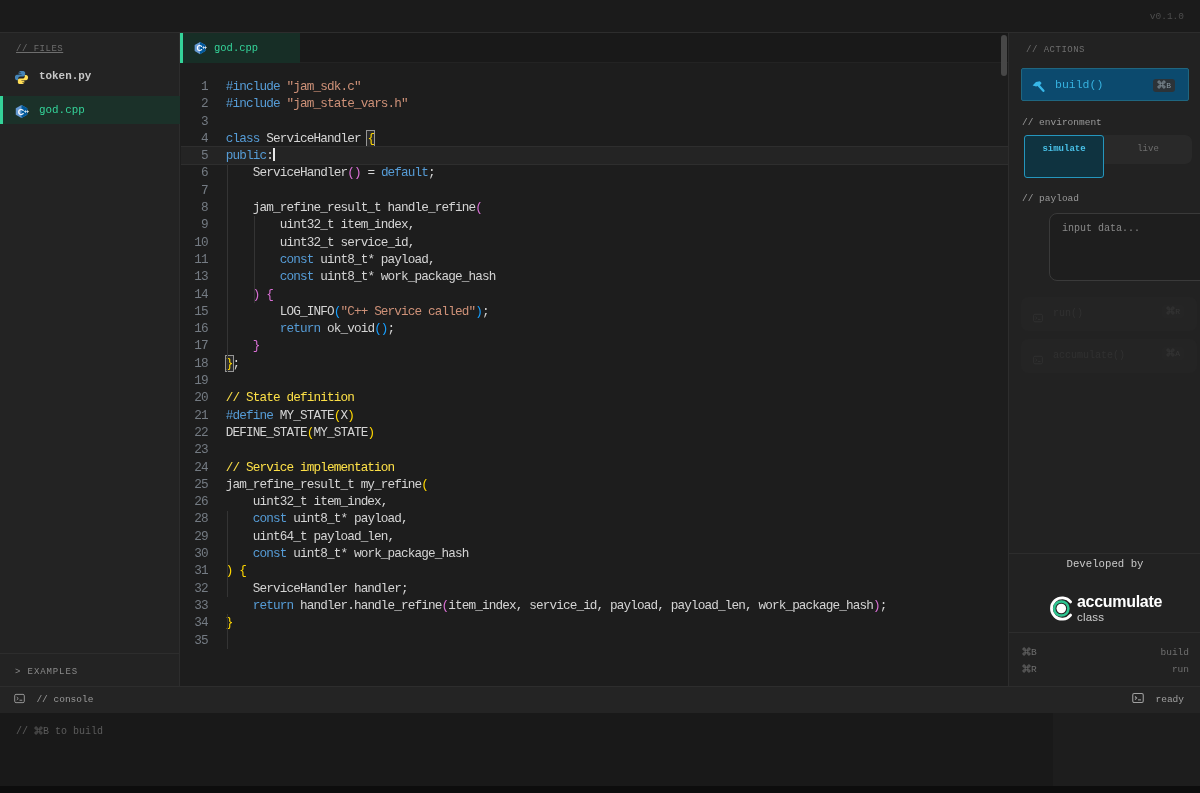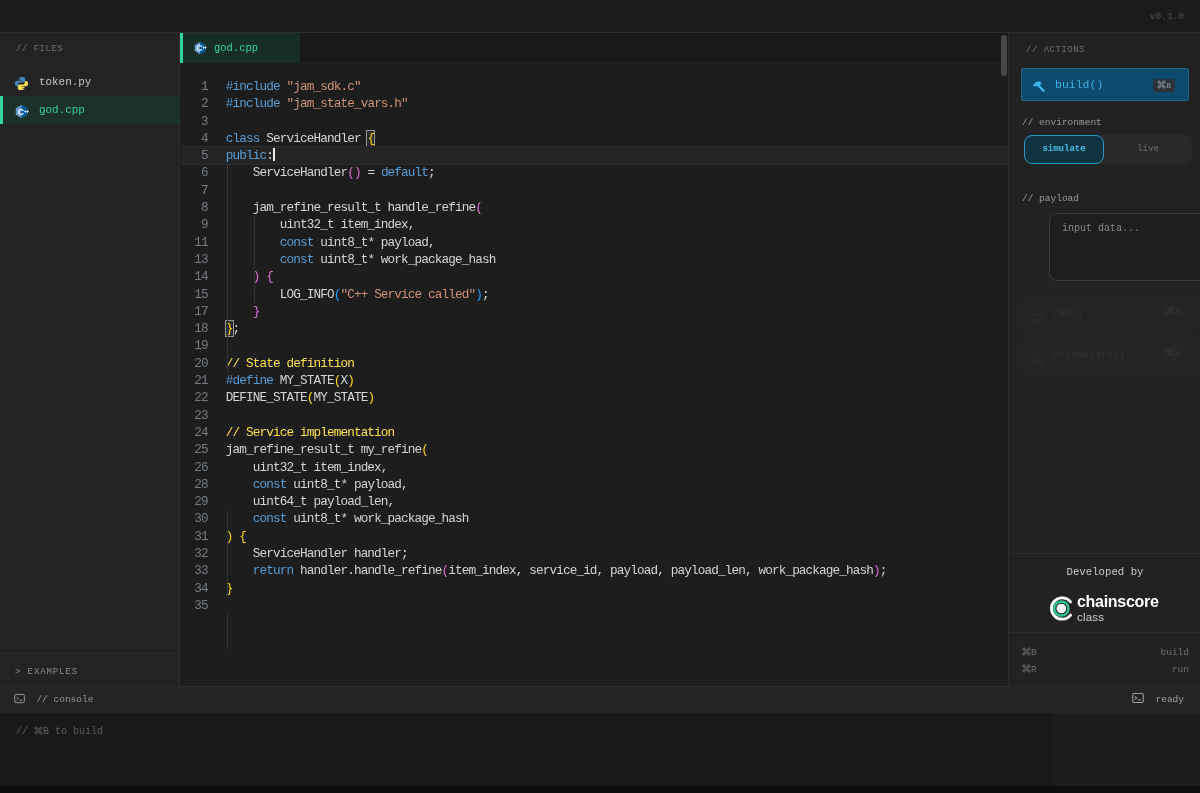--- a/index.html
+++ b/index.html
@@ -9,25 +9,25 @@
 
 #topbar { left:0; top:0; width:1200px; height:33px; background:#1b1b1b; border-bottom:1px solid #2d2d2d; }
 #brand { left:14px; top:9px; font-size:12px; font-weight:bold; letter-spacing:0; color:#e6e6e6;margin-top:24px; }
 #brand .g { color:#34d399; }
 #brand .dim { color:#4d4d4d; }
 #ver { right:16px; top:11px; font-size:9.5px; color:#4d4d4d; }
 
 
 #sidebar { left:0; top:33px; width:180px; height:653px; background:#232323; border-right:1px solid #2d2d2d; }
 .h1 { font-size:9px; letter-spacing:0.5px; color:#6e6e6e; }
-#files-h { left:16px; top:11px; }
+#files-h { left:16px; top:11px;text-decoration:underline; }
 .frow { position:absolute; left:0; width:180px; height:28px; line-height:28px; font-size:10.9px; color:#c7c7c7; }
 .frow .icon { position:absolute; left:14px; top:6px; }
 .frow .lbl { position:absolute; left:39px; }
-#row-py { top:35px; }
+#row-py { top:29px;font-weight:bold; }
 #row-cpp { top:63px; background:#1b3129; border-left:3px solid #34d399; }
 #row-cpp .icon { left:11px; }
 #row-cpp .lbl { left:36px; color:#34d399; }
 #examples { left:0; top:620px; width:180px; height:33px; border-top:1px solid #2d2d2d; line-height:33px; }
 #examples span { margin-left:15px; font-size:9px; letter-spacing:0.9px; color:#8b8b8b; }
 
 
 #editor { left:181px; top:33px; width:827px; height:653px; background:#1d1d1d; }
 #tabstrip { position:absolute; left:0; top:0; width:827px; height:30px; background:#191919; border-bottom:1px solid #232323; }
 #tab { position:absolute; left:-1px; top:0; width:120px; height:30px; background:#172e26; border-left:3px solid #34d399; }
@@ -48,33 +48,33 @@
 
 
 #rightbar { left:1008px; top:33px; width:192px; height:653px; background:#222222; border-left:1px solid #2d2d2d; }
 #actions-h { left:17px; top:12px; }
 #buildbtn { left:12px; top:35px; width:168px; height:33px; border:1px solid #1f6680; border-radius:2px; background:#0c4a6e; }
 #buildbtn .ic { position:absolute; left:9px; top:9px; }
 #buildbtn .lbl { position:absolute; left:33px; top:0; line-height:31px; font-size:11.5px; color:#36b2e0; }
 .kbadge { position:absolute; right:13px; top:10px; height:13px; line-height:13px; padding:0 4px; background:#2c3338; border-radius:3px; font-size:8px; color:#8b9aa3; }
 #env-h { left:13px; top:84px; font-size:9.5px; color:#9a9a9a; }
 #toggle { left:15px; top:102px; width:168px; height:29px; background:#292929; border-radius:7px; }
-#tog-a { position:absolute; left:0; top:0; width:80px; height:29px; background:#0f3340; border:1px solid #2596bd; border-radius:8px; line-height:27px; text-align:center; font-size:9px; font-weight:bold; color:#49c2e8; }
+#tog-a { position:absolute; left:0; top:0; width:80px; height:43px; background:#0f3340; border:1px solid #2596bd; border-radius:3px; line-height:27px; text-align:center; font-size:9px; font-weight:bold; color:#49c2e8; }
 #tog-b { position:absolute; left:80px; top:0; width:88px; height:29px; line-height:29px; text-align:center; font-size:9px; color:#6d6d6d; }
 #pay-h { left:13px; top:160px; font-size:9.5px; color:#9a9a9a; }
 #payload { left:12px; top:180px; width:177px; height:68px; border:1px solid #3a3a3a; border-radius:8px; background:#1e1e1e;margin-left:28px; }
 #payload span { position:absolute; left:12px; top:9px; font-size:10px; color:#8a8a8a; }
 .dimbtn { left:12px; width:176px; height:34px; background:#282828; border-radius:7px; opacity:0.36; }
 .dimbtn .ic { position:absolute; left:12px; top:11px; }
 .dimbtn .lbl { position:absolute; left:32px; top:0; line-height:34px; font-size:10px; color:#4a4a4a; }
 .dimbtn .kbadge { background:#2d2d2d; color:#585858; top:8px; }
 #dim1 { top:264px; }
 #dim2 { top:306px; }
 #dev { left:0; top:520px; width:192px; border-top:1px solid #2d2d2d; }
-#dev .t { display:block; text-align:center; margin-top:12px; font-size:10.7px; color:#c9c9c9; }
+#dev .t { display:block; text-align:center; margin-top:4px; font-size:10.7px; color:#c9c9c9; }
 #logo { position:absolute; left:40px; top:42px; }
 #csname { position:absolute; left:68px; top:39px; font-family:"Liberation Sans",sans-serif; font-weight:bold; font-size:16px; color:#fff; letter-spacing:-0.3px; }
 #cslabs { position:absolute; left:68px; top:57px; font-family:"Liberation Sans",sans-serif; font-size:11.5px; color:#cfcfcf; letter-spacing:0.2px; }
 #keys { left:0; top:599px; width:192px; height:54px; border-top:1px solid #2d2d2d; font-size:9.5px; color:#6f6f6f; }
 #keys .row { position:absolute; left:13px; right:12px; height:14px; line-height:14px; }
 #keys .row b { position:absolute; right:0; font-weight:normal; }
 
 
 #consolebar { left:0; top:686px; width:1200px; height:27px; background:#242424; border-top:1px solid #2d2d2d; }
 #consolebar .left { position:absolute; left:14px; top:0; line-height:26px; font-size:9.5px; color:#9a9a9a; }
@@ -127,24 +127,26 @@
     <div id="code">
 <div class="ln"><span class="no">1</span><span class="tx"><i class="k">#include</i> <i class="s">"jam_sdk.c"</i></span></div>
 <div class="ln"><span class="no">2</span><span class="tx"><i class="k">#include</i> <i class="s">"jam_state_vars.h"</i></span></div>
 <div class="ln"><span class="no">3</span><span class="tx"></span></div>
 <div class="ln"><span class="no">4</span><span class="tx"><i class="k">class</i> ServiceHandler <i class="b1 mbox">{</i></span></div>
 <div class="ln cur"><span class="no">5</span><span class="tx"><i class="k">public</i>:<i class="cursor"></i></span></div>
 <div class="ln"><span class="no">6</span><span class="tx">    ServiceHandler<i class="b2">()</i> = <i class="k">default</i>;</span></div>
 <div class="ln"><span class="no">7</span><span class="tx"></span></div>
 <div class="ln"><span class="no">8</span><span class="tx">    jam_refine_result_t handle_refine<i class="b2">(</i></span></div>
 <div class="ln"><span class="no">9</span><span class="tx">        uint32_t item_index,</span></div>
+<div class="ln"><span class="no">10</span><span class="tx">        uint32_t service_id,</span></div>
 <div class="ln"><span class="no">11</span><span class="tx">        <i class="k">const</i> uint8_t* payload,</span></div>
 <div class="ln"><span class="no">13</span><span class="tx">        <i class="k">const</i> uint8_t* work_package_hash</span></div>
 <div class="ln"><span class="no">14</span><span class="tx">    <i class="b2">) {</i></span></div>
 <div class="ln"><span class="no">15</span><span class="tx">        LOG_INFO<i class="b3">(</i><i class="s">"C++ Service called"</i><i class="b3">)</i>;</span></div>
+<div class="ln"><span class="no">16</span><span class="tx">        <i class="k">return</i> ok_void<i class="b3">()</i>;</span></div>
 <div class="ln"><span class="no">17</span><span class="tx">    <i class="b2">}</i></span></div>
 <div class="ln"><span class="no">18</span><span class="tx"><i class="b1 mbox">}</i>;</span></div>
 <div class="ln"><span class="no">19</span><span class="tx"></span></div>
 <div class="ln"><span class="no">20</span><span class="tx"><i class="c">// State definition</i></span></div>
 <div class="ln"><span class="no">21</span><span class="tx"><i class="k">#define</i> MY_STATE<i class="b1">(</i>X<i class="b1">)</i></span></div>
 <div class="ln"><span class="no">22</span><span class="tx">DEFINE_STATE<i class="b1">(</i>MY_STATE<i class="b1">)</i></span></div>
 <div class="ln"><span class="no">23</span><span class="tx"></span></div>
 <div class="ln"><span class="no">24</span><span class="tx"><i class="c">// Service implementation</i></span></div>
 <div class="ln"><span class="no">25</span><span class="tx">jam_refine_result_t my_refine<i class="b1">(</i></span></div>
 <div class="ln"><span class="no">26</span><span class="tx">    uint32_t item_index,</span></div>
@@ -225,21 +227,21 @@
             </g>
           </svg>A</span>
       </div>
     <div id="dev" class="abs">
         <span class="t">Developed by</span>
         <svg id="logo" width="25" height="25" viewBox="0 0 25 25">
           <path d="M 21.6 5.9 A 10.7 10.7 0 1 0 21.6 19.1" fill="none" stroke="#fff" stroke-width="2.8" stroke-linecap="round"></path>
           <circle cx="12.3" cy="12.5" r="7.1" fill="none" stroke="#2ec490" stroke-width="2.5"></circle>
           <circle cx="12.3" cy="12.5" r="4.8" fill="#fff"></circle>
         </svg>
-        <span id="csname">chainscore</span>
+        <span id="csname">accumulate</span>
         <span id="cslabs">class</span>
       </div>
     <div id="keys" class="abs">
       <div class="row" style="top:13px"><svg width="9" height="9" viewBox="0 0 20 20" style="vertical-align:-1px">
             <g fill="none" stroke="#6f6f6f" stroke-width="2">
               <path d="M7 7 H13 V13 H7 Z"></path>
               <circle cx="4.6" cy="4.6" r="2.6"></circle>
               <circle cx="15.4" cy="4.6" r="2.6"></circle>
               <circle cx="4.6" cy="15.4" r="2.6"></circle>
               <circle cx="15.4" cy="15.4" r="2.6"></circle>

